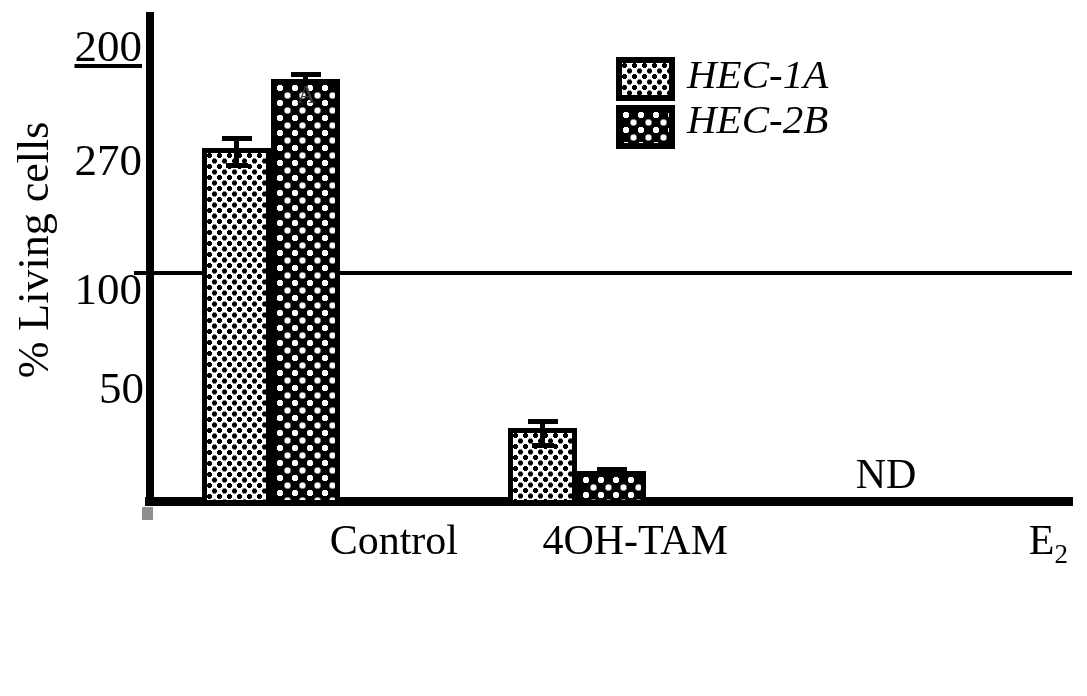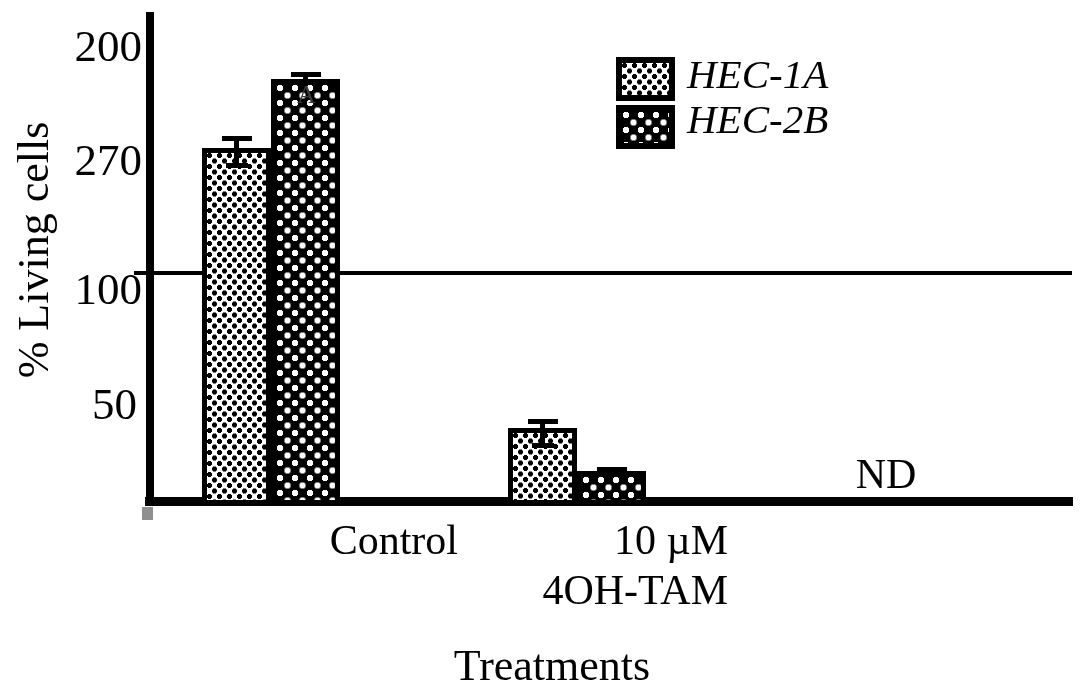--- a/index.html
+++ b/index.html
@@ -95,57 +95,56 @@
 
 <div id="figure">
 
   <div class="abs ink" id="y-axis-line" style="left:146px;top:12px;width:8px;height:494px;"></div>
   <div class="abs ink" id="x-axis-line" style="left:145px;top:497px;width:928px;height:9px;"></div>
 
   <div class="abs ink" id="reference-line-100" style="left:150px;top:271px;width:922px;height:4px;z-index:1;"></div>
   <div class="abs ink" id="reference-line-tick" style="left:134px;top:271px;width:16px;height:4px;z-index:1;"></div>
 
   <div class="abs axis-title" id="y-axis-title">% Living cells</div>
-  <div class="abs axis-title" id="x-axis-title">Treatments</div>
 
   <div>
     <div class="legend-swatch pattern-a" style="top:57px;"></div>
     <div class="legend-label" style="top:54px;">HEC-1A</div>
     <div class="legend-swatch pattern-b" style="top:105px;"></div>
     <div class="legend-label" style="top:99px;">HEC-2B</div>
   </div>
 
   <div id="nd-annotation">ND</div>
 
   <div id="significance-letter">A</div>
 
   <div id="origin-artifact"></div>
 
   <div id="dynamic-layer">
-      <div class="y-tick-label" style="left: 22px; top: 25px;">200</div>
+      <div class="y-tick-label" style="left: 22px; top: 25px; text-decoration: underline;">200</div>
       <div class="y-tick-label" style="left: 22px; top: 139px;">270</div>
       <div class="y-tick-label" style="left: 22px; top: 268px;">100</div>
-      <div class="y-tick-label" style="left: 17px; top: 367px; margin-top: 16px;">50</div>
+      <div class="y-tick-label" style="left: 24px; top: 367px;">50</div>
       <div class="bar pattern-a" style="left: 202px; top: 147.6px; width: 69px; height: 357.4px;"></div>
       <div class="err-part" style="left: 234px; top: 136.2px; width: 5px; height: 31.4px;"></div>
       <div class="err-part" style="left: 221.5px; top: 136.2px; width: 30px; height: 5px;"></div>
       <div class="err-part" style="left: 225.5px; top: 162.6px; width: 22px; height: 5px;"></div>
       <div class="bar pattern-a" style="left: 508px; top: 428.04px; width: 69px; height: 76.96px;"></div>
       <div class="err-part" style="left: 540px; top: 418.92px; width: 5px; height: 29.12px;"></div>
       <div class="err-part" style="left: 527.5px; top: 418.92px; width: 30px; height: 5px;"></div>
       <div class="err-part" style="left: 531.5px; top: 443.04px; width: 22px; height: 5px;"></div>
       <div class="bar pattern-b" style="left: 271px; top: 79.2px; width: 69px; height: 425.8px;"></div>
       <div class="err-part" style="left: 303px; top: 72.36px; width: 5px; height: 9.84px;"></div>
       <div class="err-part" style="left: 290.5px; top: 72.36px; width: 30px; height: 5px;"></div>
       <div class="bar pattern-b" style="left: 577px; top: 471.36px; width: 69px; height: 33.64px;"></div>
       <div class="err-part" style="left: 609px; top: 466.8px; width: 5px; height: 7.56px;"></div>
       <div class="err-part" style="left: 596.5px; top: 466.8px; width: 30px; height: 5px;"></div>
       <div class="x-cat-label" style="left: 118px; top: 515px;">
         <div>Control</div>
       </div>
       <div class="x-cat-label" style="left: 388px; top: 515px;">
-        <div>10 µM</div>
         <div>4OH-TAM</div>
       </div>
       <div class="x-cat-label" style="left: 728px; top: 515px;">
+        <div>E<sub>2</sub></div>
       </div>
     </div>
 </div>
 
 </body></html>

